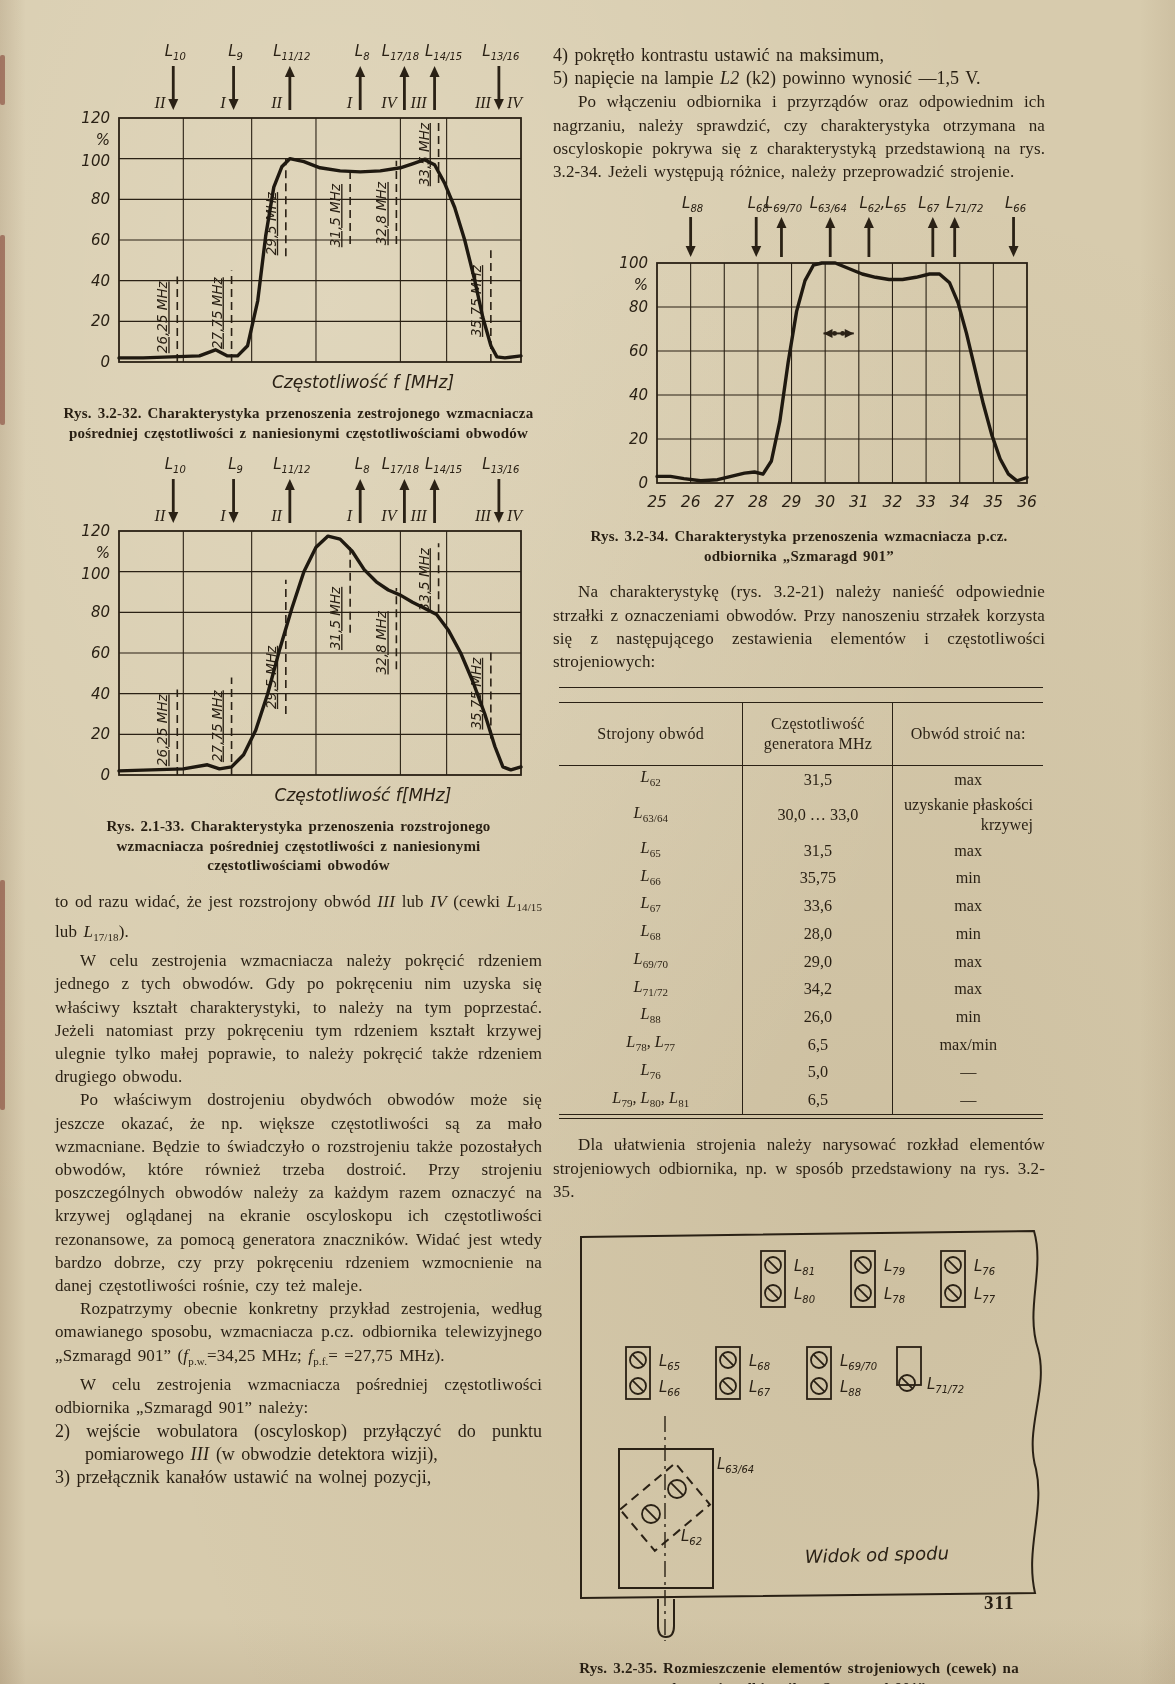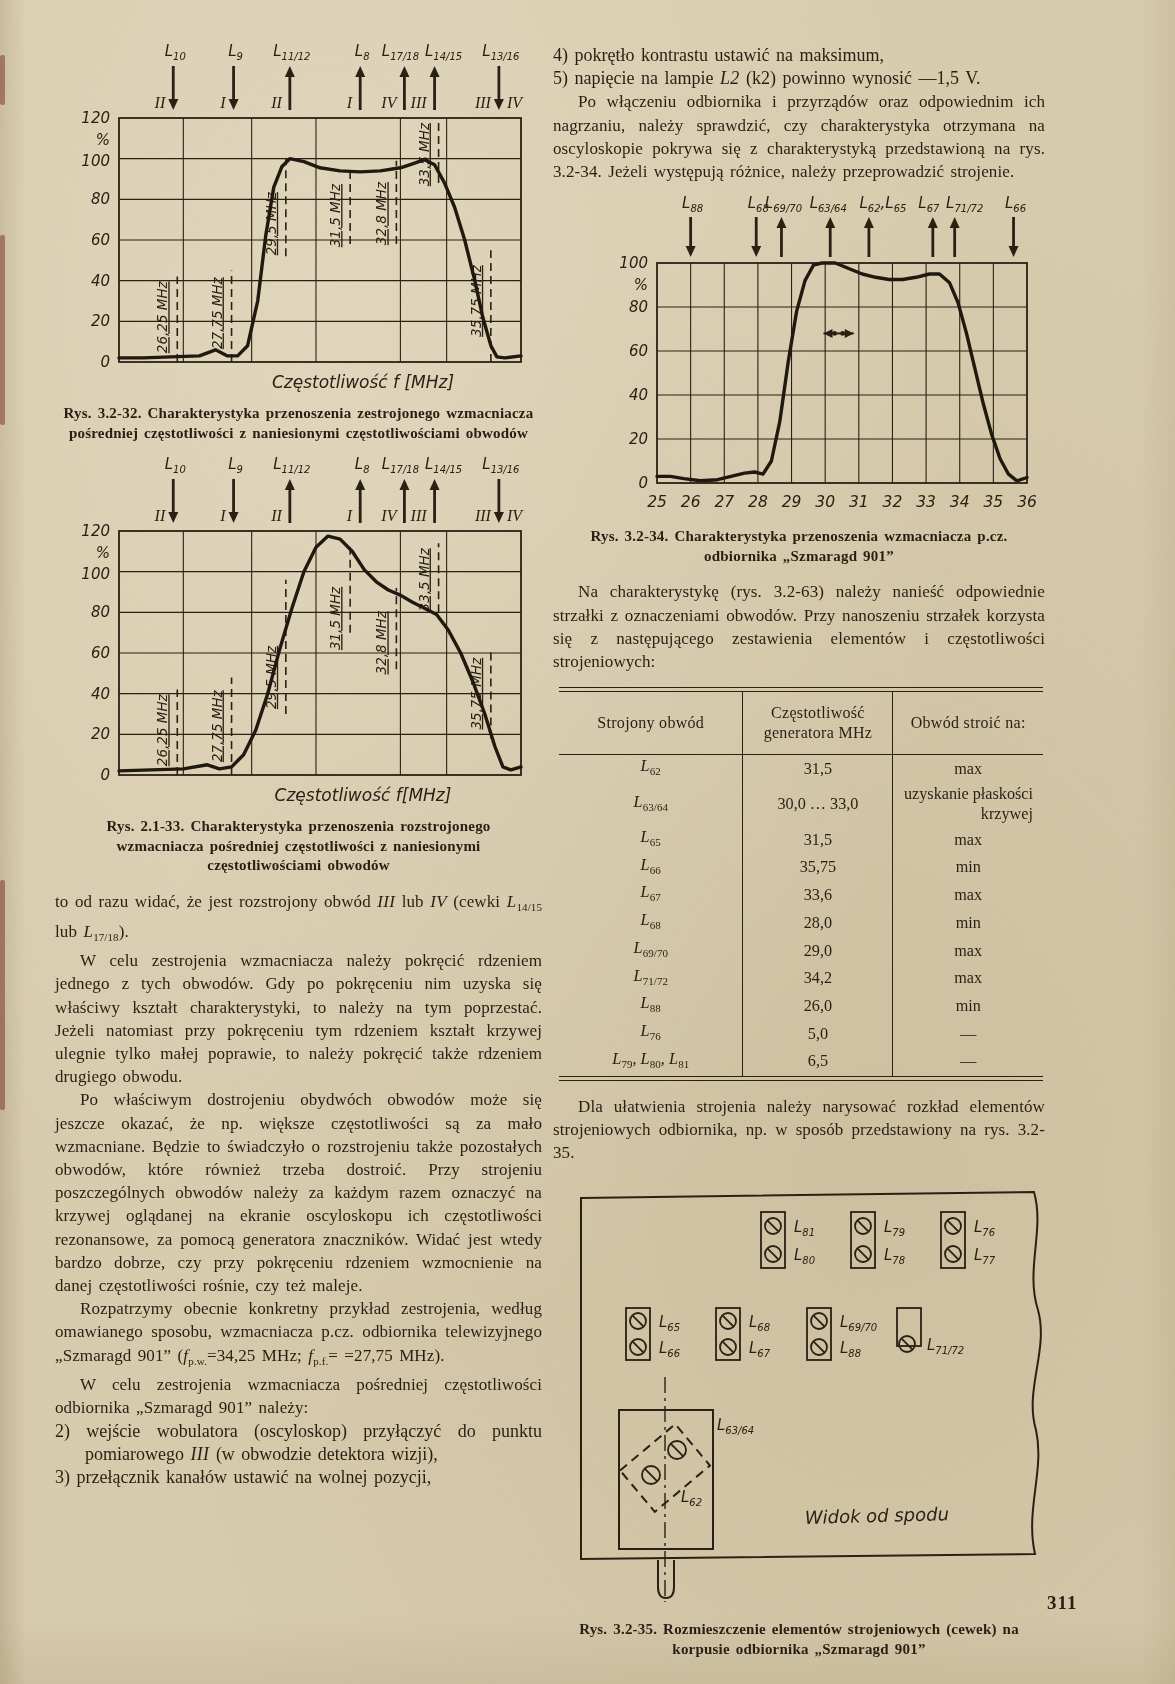--- a/index.html
+++ b/index.html
@@ -23,35 +23,35 @@
     font-weight:bold; font-size:15px; line-height:19.6px; text-align:center;
     margin:6px 6px 0 6px; letter-spacing:0.2px; word-spacing:2px;
   }
   .bt{font-size:17px; line-height:23.2px; text-align:justify; text-indent:25px;
       margin:0; word-spacing:2px; letter-spacing:0.1px;}
   .fi0{text-indent:0;}
   .itm{font-size:18px; line-height:23.2px; text-align:justify; margin:0;
        padding-left:30px; text-indent:-30px; word-spacing:2px;}
   .textblock{margin-top:14px;}
   .tblwrap{margin:14px 2px 8px 6px; border-top:1.4px solid #2a2115; border-bottom:1.4px solid #2a2115;
-           padding-top:3px; padding-bottom:3px;}
+           padding-top:14px; padding-bottom:3px;}
   table.tt{width:100%; border-collapse:collapse; border-top:1px solid #2a2115; border-bottom:1px solid #2a2115;}
   table.tt th{
     font-weight:normal; font-size:16px; padding:11px 6px; text-align:center;
     border-bottom:1.2px solid #2a2115; line-height:20px; letter-spacing:0.3px;
   }
   table.tt th,table.tt td{border-right:1.2px solid #2a2115;}
   table.tt th:last-child,table.tt td:last-child{border-right:none;}
   table.tt td{font-size:16.2px; padding:1px 10px; text-align:center; line-height:20.5px;}
   table.tt .c1{width:38%;} table.tt .c2{width:31%;} table.tt .c3{width:31%;text-align:center;}
   table.tt td.al{text-align:right;}
   table.tt td sub, .bt sub, .itm sub{font-size:11px;}
   .firstpad td{padding-top:9px;}
   .lastpad td{padding-bottom:9px;}
-  .pageno{position:absolute; top:1592px; left:1047px; font-weight:bold; font-size:19px; letter-spacing:1px;text-align:center;}
+  .pageno{position:absolute; top:1592px; left:984px; font-weight:bold; font-size:19px; letter-spacing:1px;text-align:center;}
   .figblock{margin-top:10px;}
   #diagram-fig35{margin-top:8px; margin-left:-6px;}
   i{letter-spacing:0.3px;}
 </style>
 </head>
 <body>
 
 <div class="page">
   <div class="scanmark" style="top:55px;height:50px;"></div>
   <div class="scanmark" style="top:235px;height:190px;"></div>
@@ -282,21 +282,21 @@
             <g>
               <line x1="270.5" y1="140.4" x2="300.77272727272737" y2="140.4" stroke="#2a2115" stroke-width="2"></line>
               <polygon points="270.5,140.4 279.5,135.9 279.5,144.9" fill="#2a2115"></polygon>
               <polygon points="300.77272727272737,140.4 291.77272727272737,135.9 291.77272727272737,144.9" fill="#2a2115"></polygon>
               <circle cx="281.6363636363637" cy="140.4" r="2.4" fill="#2a2115"></circle>
               <circle cx="289.6363636363637" cy="140.4" r="2.4" fill="#2a2115"></circle>
             </g>
           </svg></div>
       <figcaption class="cap">Rys. 3.2-34. Charakterystyka przenoszenia wzmacniacza p.cz. odbiornika „Szmaragd 901”</figcaption>
     </figure>
-    <p class="bt" style="margin-top:14px;">Na charakterystykę (rys. 3.2-63) należy nanieść odpowiednie strzałki z oznaczeniami obwodów. Przy nanoszeniu strzałek korzysta się z następującego zestawienia elementów i częstotliwości strojeniowych:</p>
+    <p class="bt" style="margin-top:14px;">Na charakterystykę (rys. 3.2-21) należy nanieść odpowiednie strzałki z oznaczeniami obwodów. Przy nanoszeniu strzałek korzysta się z następującego zestawienia elementów i częstotliwości strojeniowych:</p>
     <div class="tblwrap">
       <table class="tt" id="tuning-table">
           <thead>
             <tr>
               <th class="c1">Strojony obwód</th>
               <th class="c2">Częstotliwość generatora MHz</th>
               <th class="c3">Obwód stroić na:</th>
             </tr>
           </thead>
           <tbody>
@@ -337,20 +337,25 @@
             </tr>
             <tr>
               <td><i>L</i><sub>71/72</sub></td>
               <td>34,2</td>
               <td>max</td>
             </tr>
             <tr>
               <td><i>L</i><sub>88</sub></td>
               <td>26,0</td>
               <td>min</td>
+            </tr>
+            <tr>
+              <td><i>L</i><sub>78</sub>, <i>L</i><sub>77</sub></td>
+              <td>6,5</td>
+              <td>max/min</td>
             </tr>
             <tr>
               <td><i>L</i><sub>76</sub></td>
               <td>5,0</td>
               <td>—</td>
             </tr>
             <tr class="lastpad">
               <td><i>L</i><sub>79</sub>, <i>L</i><sub>80</sub>, <i>L</i><sub>81</sub></td>
               <td>6,5</td>
               <td>—</td>

